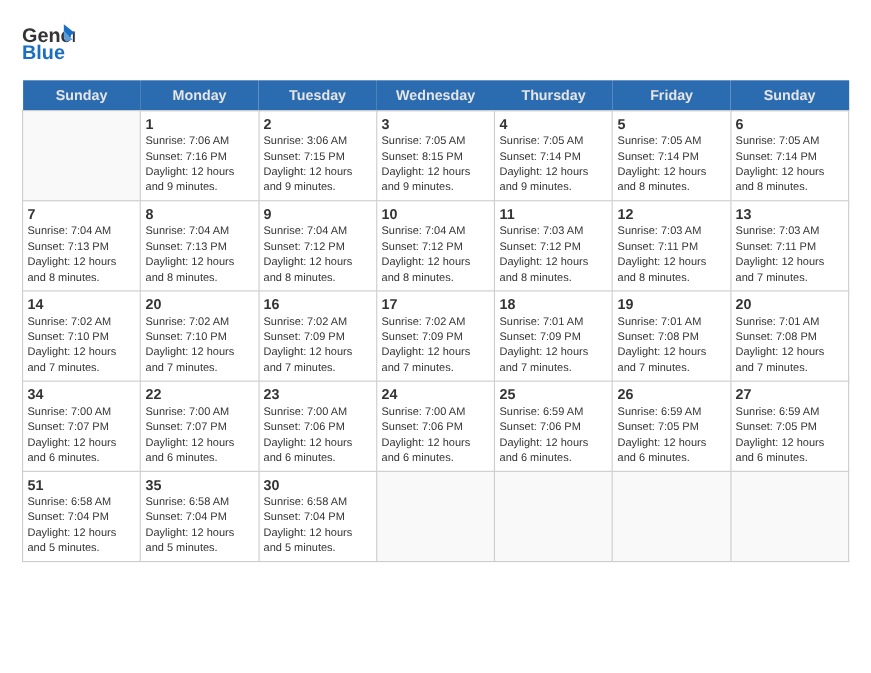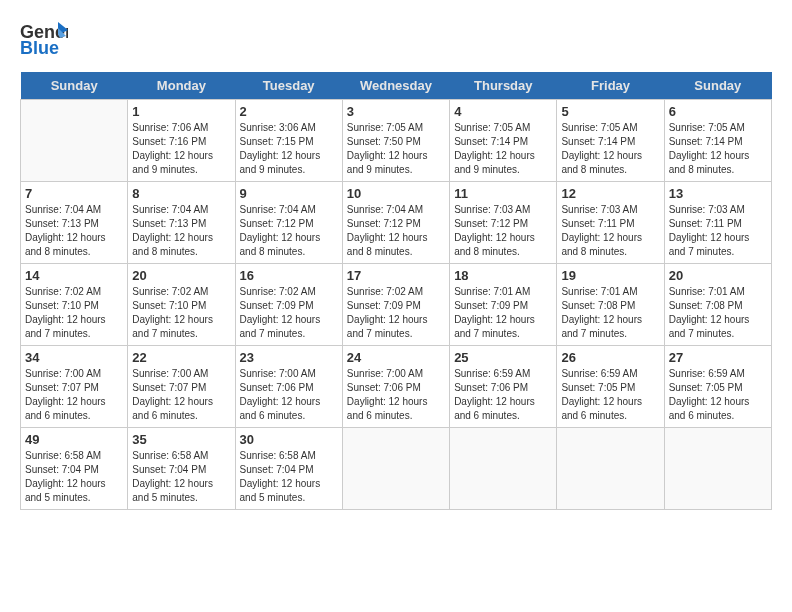--- a/index.html
+++ b/index.html
@@ -114,21 +114,21 @@
         <td>
           <span class="day-num">2</span>
           <div class="day-info">Sunrise: 3:06 AM
 Sunset: 7:15 PM
 Daylight: 12 hours
 and 9 minutes.</div>
         </td>
         <td>
           <span class="day-num">3</span>
           <div class="day-info">Sunrise: 7:05 AM
-Sunset: 7:50 PM
+Sunset: 8:15 PM
 Daylight: 12 hours
 and 9 minutes.</div>
         </td>
         <td>
           <span class="day-num">4</span>
           <div class="day-info">Sunrise: 7:05 AM
 Sunset: 7:14 PM
 Daylight: 12 hours
 and 9 minutes.</div>
         </td>
@@ -295,21 +295,21 @@
         <td>
           <span class="day-num">27</span>
           <div class="day-info">Sunrise: 6:59 AM
 Sunset: 7:05 PM
 Daylight: 12 hours
 and 6 minutes.</div>
         </td>
       </tr>
       <tr>
         <td>
-          <span class="day-num">49</span>
+          <span class="day-num">51</span>
           <div class="day-info">Sunrise: 6:58 AM
 Sunset: 7:04 PM
 Daylight: 12 hours
 and 5 minutes.</div>
         </td>
         <td>
           <span class="day-num">35</span>
           <div class="day-info">Sunrise: 6:58 AM
 Sunset: 7:04 PM
 Daylight: 12 hours

